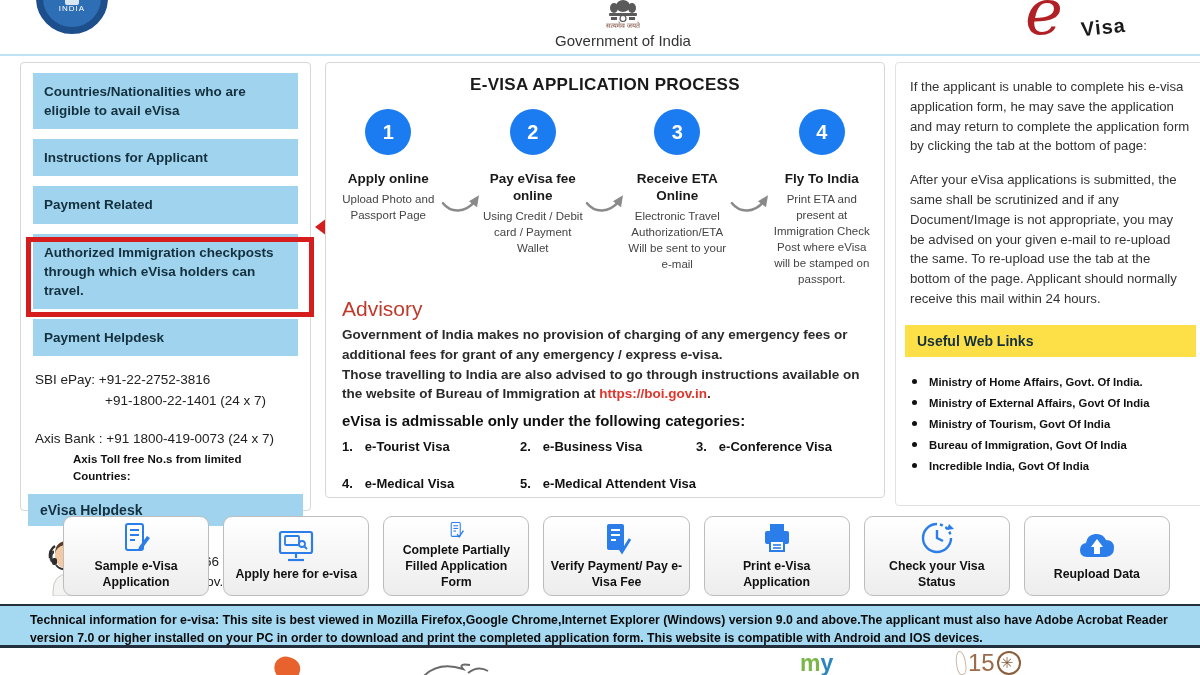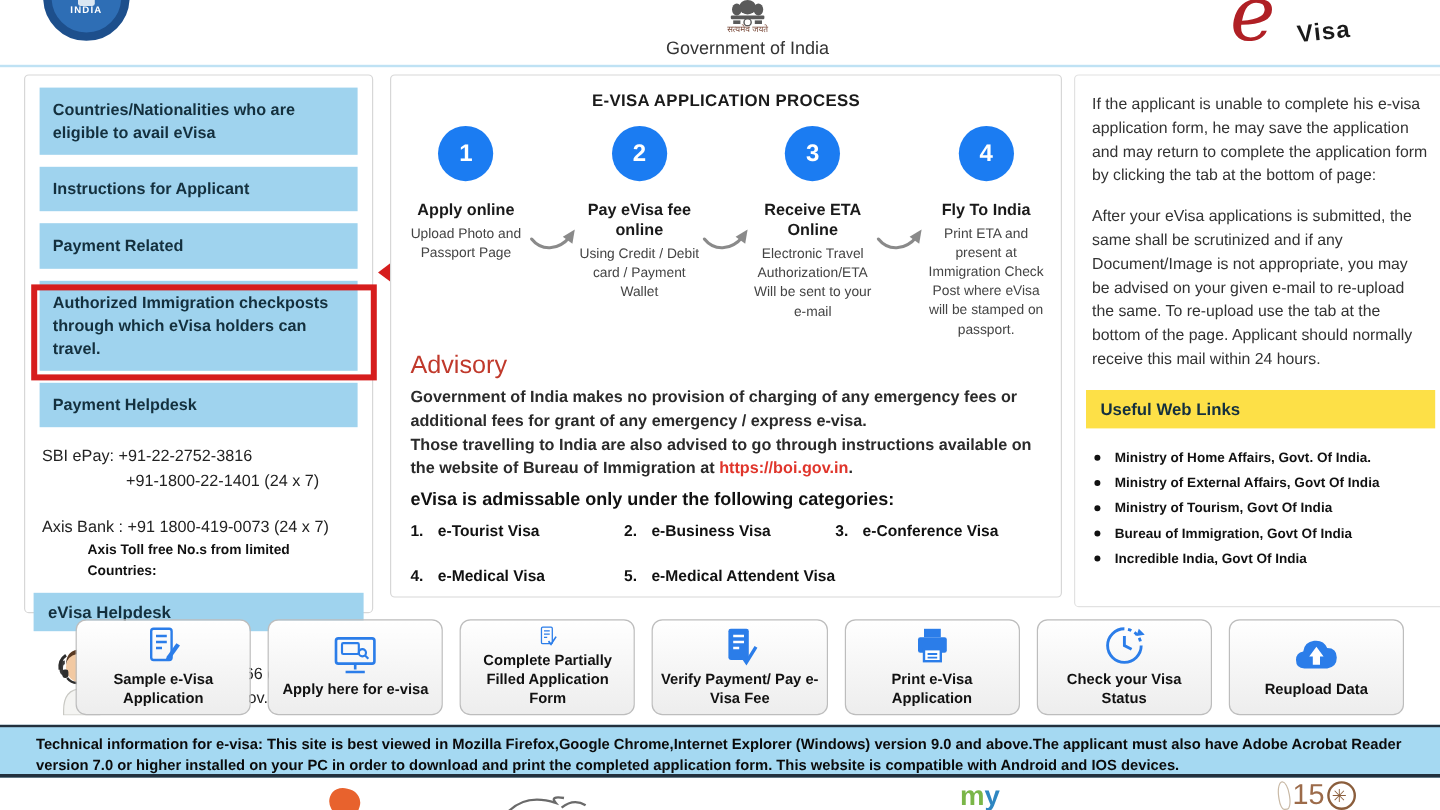--- a/index.html
+++ b/index.html
@@ -3,21 +3,21 @@
 <meta charset="utf-8">
 <style>
   * { margin:0; padding:0; box-sizing:border-box; }
   html,body { width:1200px; height:675px; background:#fff; font-family:"Liberation Sans", sans-serif; }
   #page { position:relative; width:1200px; height:675px; overflow:hidden; background:#fff; }
 
   
   .header { position:absolute; left:0; top:0; width:1200px; height:56px; background:#fff; border-bottom:2px solid #bfe2f4; }
   .seal { position:absolute; left:36px; top:-38px; width:72px; height:72px; border-radius:50%;
           background:#2e6eb5; border:7px solid #1d4f8c; color:#fff; display:flex; align-items:flex-end; justify-content:center; }
-  .seal-inner { font-size:8px; font-weight:bold; letter-spacing:1px; margin-bottom:14px; }
+  .seal-inner { font-size:8px; font-weight:normal; letter-spacing:1px; margin-bottom:14px; }
   .seal-dot { position:absolute; left:50%; top:26px; transform:translateX(-50%); width:14px; height:10px; background:#d9e6f2; border-radius:2px; }
   .gov-emblem-wrap { position:absolute; left:0; right:0; top:0; text-align:center;margin-left:46px; }
   .emblem-svg { display:block; margin:0 auto; }
   .emblem-motto { font-size:7px; color:#7a4a3a; line-height:8px; }
   .gov-text { font-size:15px; color:#333; margin-top:2px; }
   .evisa-logo { position:absolute; right:45px; top:-14px; width:130px; height:64px; }
   .evisa-e { position:absolute; left:0; top:-6px; font-family:"DejaVu Serif", serif; font-style:italic; font-size:64px; color:#b02025; line-height:64px; }
   .evisa-visa { position:absolute; left:56px; top:30px; font-size:20px; font-weight:bold; color:#1a1a1a; transform:rotate(-6deg); letter-spacing:1px; }
 
   
@@ -36,21 +36,21 @@
   .contact-gap { height:18px; }
   .axis-note { font-size:11.5px; font-weight:bold; color:#111; padding-left:38px; margin-top:2px; }
   .helpdesk-bar { margin:8px 7px 0 7px; background:#9fd3ee; color:#14303e; font-weight:bold; font-size:14px; padding:8px 12px; }
   .helpdesk-row { display:flex; align-items:flex-start; padding:8px 10px 0 18px; gap:16px; }
   .helpdesk-text { font-size:13.5px; color:#222; line-height:1.55; margin-top:18px; }
 
   
   .red-arrow { position:absolute; left:315px; top:215px; width:40px; height:24px; }
 
   
-  .proc-title { text-align:center; font-size:14px; font-weight:bold; color:#1a1a1a; margin-top:12px; letter-spacing:.3px; }
+  .proc-title { text-align:center; font-size:17px; font-weight:bold; color:#1a1a1a; margin-top:12px; letter-spacing:.3px; }
   .steps-row { display:flex; padding:14px 12px 0 12px; }
   .step { flex:1; text-align:center; }
   .step-circle { width:46px; height:46px; border-radius:50%; background:#1b7cf2; color:#fff; font-size:20px; font-weight:bold;
                  display:flex; align-items:center; justify-content:center; margin:0 auto 16px auto; }
   .step-title { font-size:13.5px; font-weight:bold; color:#1a1a1a; line-height:1.25; }
   .step-desc { font-size:11.5px; color:#444; line-height:1.4; margin-top:3px; }
   .step-arrow { width:44px; flex:0 0 44px; margin-top:14px; }
 
   .advisory { padding:10px 16px 0 16px; }
   .advisory-h { color:#c0392b; font-size:21px; font-weight:500; margin-bottom:4px; }
@@ -80,21 +80,21 @@
   .footer-bar { position:absolute; left:0; top:604px; width:1200px; height:44px; background:#a5d9f2;
                 border-top:2px solid #22303d; border-bottom:3px solid #22303d; padding:5px 30px; }
   .footer-text { font-size:12.3px; color:#0b0b0b; line-height:1.5; font-weight:bold; }
 
   
   .bottom-strip { position:absolute; left:0; top:649px; width:1200px; height:26px; background:#fff; }
   .logo-orange { position:absolute; left:274px; top:8px; width:26px; height:24px; background:#e8622d; border-radius:50% 50% 10% 60%; transform:rotate(18deg); }
   .logo-gray { position:absolute; left:418px; top:10px; }
   .logo-mygov { position:absolute; left:800px; top:2px; font-size:23px; font-weight:bold; line-height:24px; }
   .logo-mygov .m { color:#7ab648; } .logo-mygov .y { color:#2e86c1; }
-  .logo-15 { position:absolute; left:1065px; top:2px; display:flex; align-items:center; gap:2px; }
+  .logo-15 { position:absolute; left:956px; top:2px; display:flex; align-items:center; gap:2px; }
   .logo-15 .feather { width:10px; height:24px; border:1.5px solid #c9b9a5; border-radius:50% 50% 40% 40%; transform:rotate(-8deg); }
   .logo-15 .num { font-size:24px; color:#9c6b4a; font-weight:500; line-height:24px; }
   .logo-15 .wheel { width:24px; height:24px; border:2px solid #8b5e3c; border-radius:50%; position:relative; }
   .logo-15 .wheel:before { content:"✳"; position:absolute; left:2px; top:1px; font-size:15px; color:#8b5e3c; }
 </style>
 </head>
 <body>
 
 <div id="page">
 

